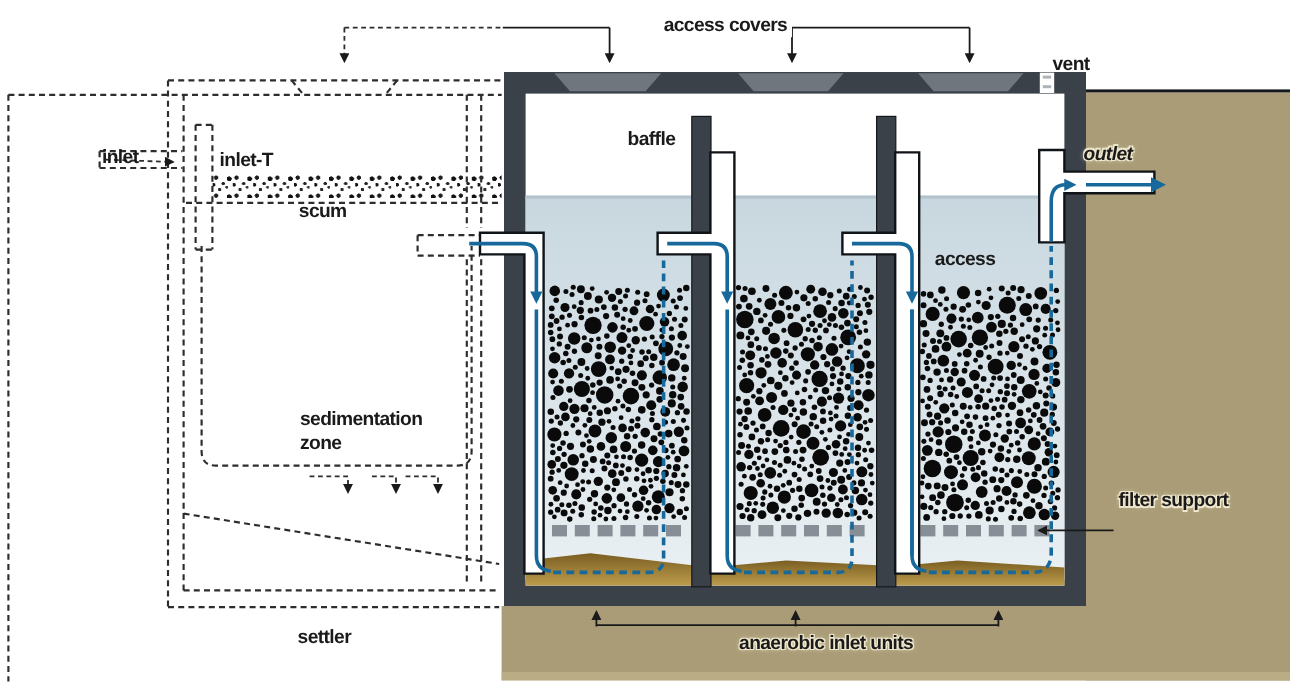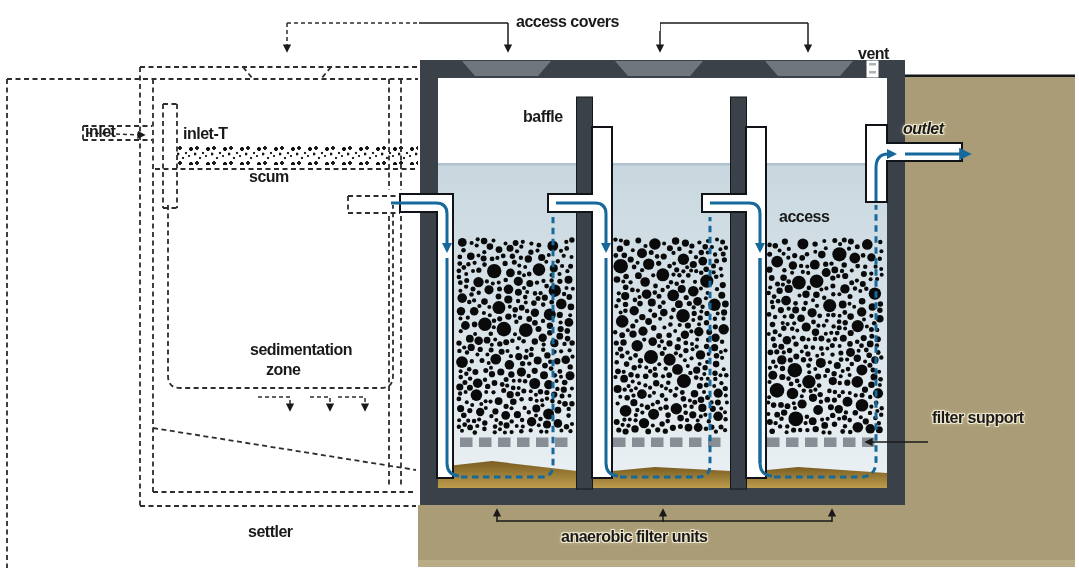--- a/index.html
+++ b/index.html
@@ -1,21 +1,21 @@
 <!DOCTYPE html>
 <html style="--wall: #3a4149; --cover: #70767d; --soil: #a99c77; --soil_fade: #c3b78f; --water_top: #c8d7df; --water_bottom: #eaf0f3; --waterline: #b2c3cd; --flow: #17699c; --sludge_top: #7a5e22; --sludge_bottom: #bd9c4c; --media: #0a0a0a; --support: #878e95; --halo: #efe7cc; --ink: #1a1a1a;"><head>
 <meta charset="utf-8">
 <style>
   html,body{margin:0;padding:0;background:#fff;}
   #canvas{position:relative;width:1079px;height:583px;background:#fff;overflow:hidden;
           font-family:"Liberation Sans",sans-serif;}
   #canvas svg{position:absolute;left:0;top:0;}
   .lbl{position:absolute;font-weight:700;font-size:16px;line-height:1.1;color:#1a1a1a;
        letter-spacing:-0.5px;white-space:nowrap;}
-  .lbl.center{text-align:left;}
+  .lbl.center{text-align:right;}
   .lbl.bgw{background:#fff;padding:0 4px;}
   .lbl.halo{text-shadow:-1px -1px 0 var(--halo), 1px -1px 0 var(--halo),
             -1px 1px 0 var(--halo), 1px 1px 0 var(--halo), 0 0 4px var(--halo);}
   
   .scum{position:absolute;left:177px;top:145px;width:241px;height:20px;
     background-image:
       radial-gradient(circle at 3px 3px,  #1c1c1c 1.6px, transparent 2px),
       radial-gradient(circle at 9px 8px,  #222 1.2px, transparent 1.6px),
       radial-gradient(circle at 14px 4px, #111 1.8px, transparent 2.2px),
       radial-gradient(circle at 6px 13px, #2a2a2a 1.2px, transparent 1.6px),
@@ -1203,17 +1203,17 @@
 
   <div class="lbl center bgw" style="left:512px;top:13px;width:140px;">access covers</div>
   <div class="lbl center" style="left:858px;top:45px;width:50px;">vent</div>
   <div class="lbl" style="left:85px;top:107px;margin-top:16px;">inlet</div>
   <div class="lbl" style="left:183px;top:125px;">inlet-T</div>
   <div class="lbl" style="left:249px;top:168px;">scum</div>
   <div class="lbl" style="left:523px;top:108px;">baffle</div>
   <div class="lbl halo" style="left:903px;top:120px;font-style:italic;">outlet</div>
   <div class="lbl" style="left:779px;top:208px;">access</div>
   <div class="lbl" style="left:250px;top:341px;">sedimentation</div>
-  <div class="lbl" style="left:266px;top:361px;">zone</div>
+  <div class="lbl" style="left:250px;top:361px;">zone</div>
   <div class="lbl halo" style="left:932px;top:409px;">filter support</div>
   <div class="lbl" style="left:248px;top:523px;">settler</div>
-  <div class="lbl center halo" style="left:561px;top:528px;width:200px;">anaerobic filter units</div>
+  <div class="lbl center halo" style="left:561px;top:528px;width:200px;">anaerobic inlet units</div>
 </div>
 
 </body></html>

